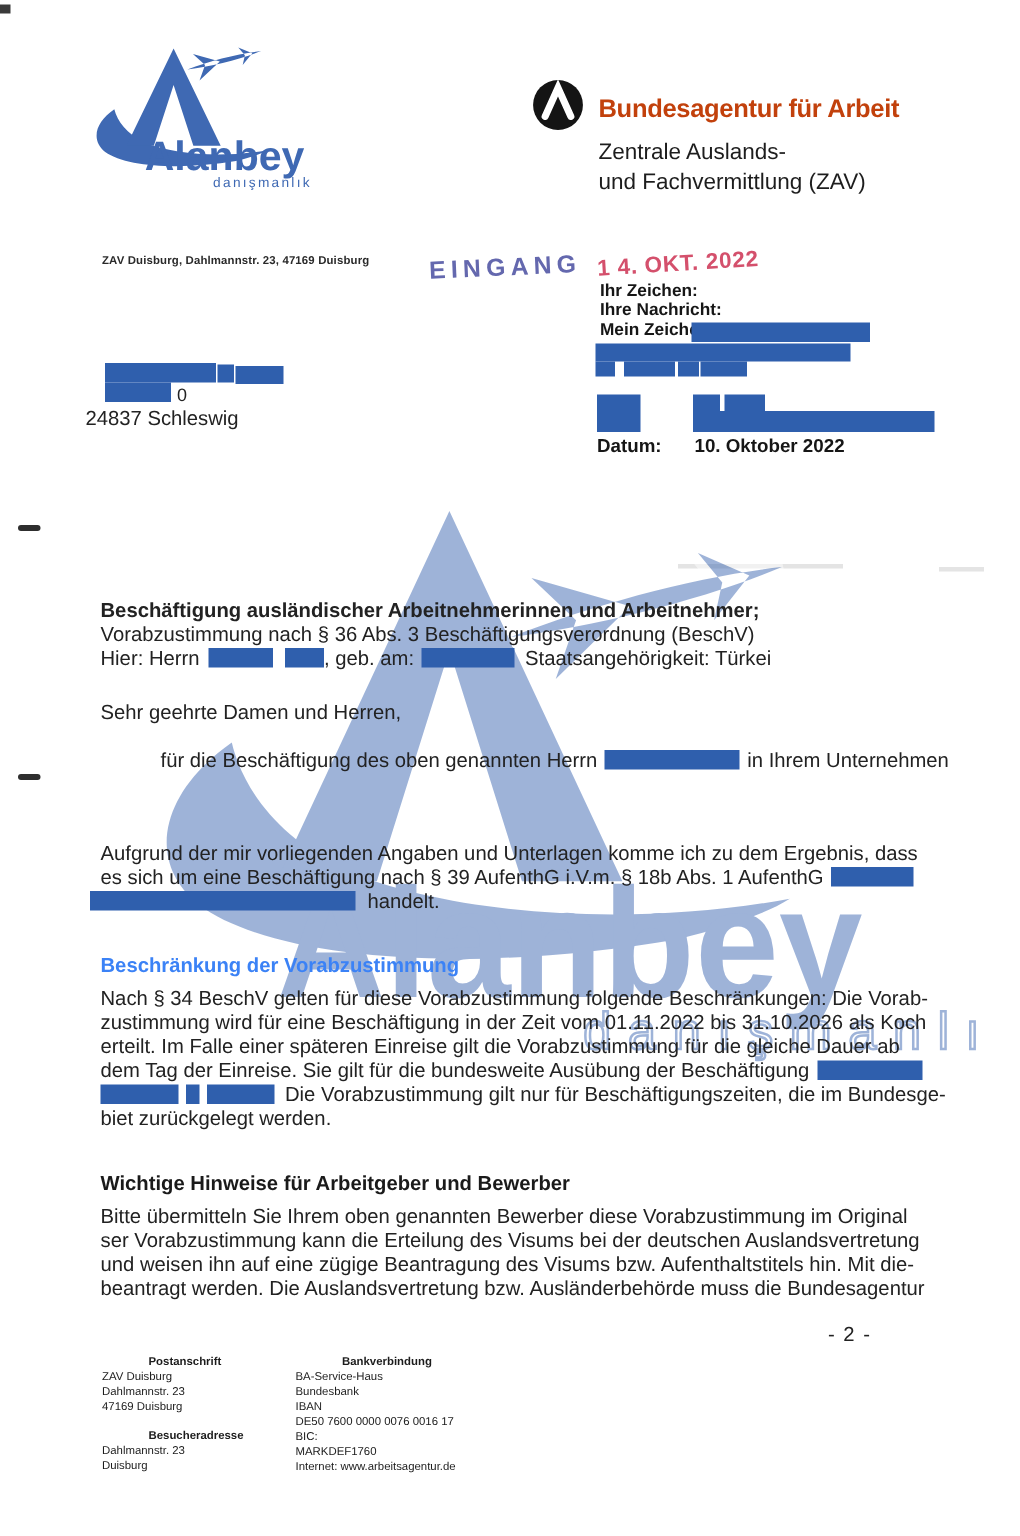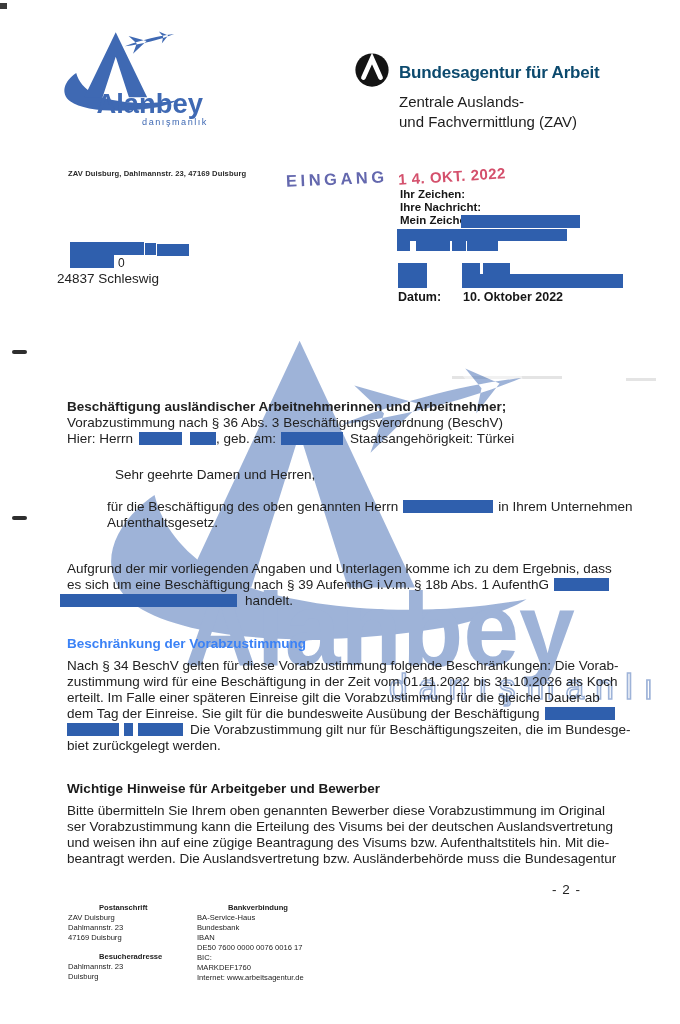--- a/index.html
+++ b/index.html
@@ -18,21 +18,21 @@
   .abs{position:absolute;}
   .bold{font-weight:bold;}
   .bar{position:absolute;background:var(--redaction);}
   .redact{display:inline-block;background:var(--redaction);height:13px;vertical-align:-2px;}
   .logo-fill{fill:var(--logo-blue);}
   .logo-stroke{stroke:var(--logo-blue);}
 
   
   .alanbey-logo{left:60px;top:30px;}
   .ba-circle{left:353px;top:51px;}
-  .ba-title{left:399px;top:63px;font-size:17px;font-weight:bold;color:#0c4a6e;letter-spacing:-0.2px;}
+  .ba-title{left:399px;top:63px;font-size:17px;font-weight:bold;color:#c2410c;letter-spacing:-0.2px;}
   .ba-sub1{left:399px;top:93px;font-size:15px;color:#1d1d1d;}
   .ba-sub2{left:399px;top:113px;font-size:15px;color:#1d1d1d;}
   .sender-line{left:68px;top:169px;font-size:7.6px;font-weight:bold;color:#2a2a2a;letter-spacing:0.1px;}
 
   
   .stamp{left:286px;top:167px;transform:rotate(-2.5deg);white-space:nowrap;}
   .stamp-word{font-size:16.5px;letter-spacing:3.5px;color:var(--stamp-blue);font-weight:600;}
   .stamp-date{font-size:15px;letter-spacing:0.5px;color:var(--stamp-red);font-weight:600;display:inline-block;transform:rotate(-1deg) translateY(2px);margin-left:6px;}
 
   
@@ -56,21 +56,21 @@
   .smudge-2{left:626px;top:378px;width:30px;}
   .corner-speck{left:0;top:3px;width:7px;height:6px;background:#3a3a3a;}
 
   
   .watermark{left:95px;top:333px;width:558px;height:378px;opacity:0.5;z-index:1;pointer-events:none;}
 
   
   .content-block{position:absolute;left:67px;width:560px;z-index:2;font-size:13.5px;color:#222;}
   .line{height:16px;white-space:nowrap;}
   .subject{top:399px;}
-  .salutation{top:467px;margin-left:48px;}
+  .salutation{top:467px;}
   .p1{top:499px;margin-left:40px;}
   .p2{top:561px;}
   .h1-block{top:636px;font-weight:bold;color:#3b82f6;}
   .p3{top:658px;}
   .h2-block{top:781px;font-weight:bold;color:#1a1a1a;}
   .p4{top:803px;}
   .page-num{left:552px;top:882px;width:80px;font-size:13.5px;letter-spacing:1px;color:#222;z-index:2;}
 
   
   .footer-col{position:absolute;top:903px;font-size:7.6px;line-height:10px;color:#1c1c1c;}
@@ -157,21 +157,20 @@
       <span>Hier: Herrn</span><span class="redact" style="width:43px;margin-left:6px;"></span><span class="redact" style="width:26px;margin-left:8px;"></span><span>, geb. am:</span><span class="redact" style="width:62px;margin-left:5px;margin-right:7px;"></span><span>Staatsangehörigkeit: Türkei</span>
     </div>
   </div>
 
   <div class="content-block salutation">Sehr geehrte Damen und Herren,</div>
 
   <div class="content-block p1">
     <div class="line">
       <span>für die Beschäftigung des oben genannten Herrn</span><span class="redact" style="width:90px;margin:0 5px;"></span><span>in Ihrem Unternehmen</span>
     </div>
-    <div class="line">Aufenthaltsgesetz.</div>
   </div>
 
   <div class="content-block p2">
     <div class="line">Aufgrund der mir vorliegenden Angaben und Unterlagen komme ich zu dem Ergebnis, dass</div>
     <div class="line">
       <span>es sich um eine Beschäftigung nach § 39 AufenthG i.V.m. § 18b Abs. 1 AufenthG</span><span class="redact" style="width:55px;margin-left:5px;"></span>
     </div>
     <div class="line">
       <span class="redact" style="width:177px;margin-left:-7px;margin-right:8px;"></span><span>handelt.</span>
     </div>

